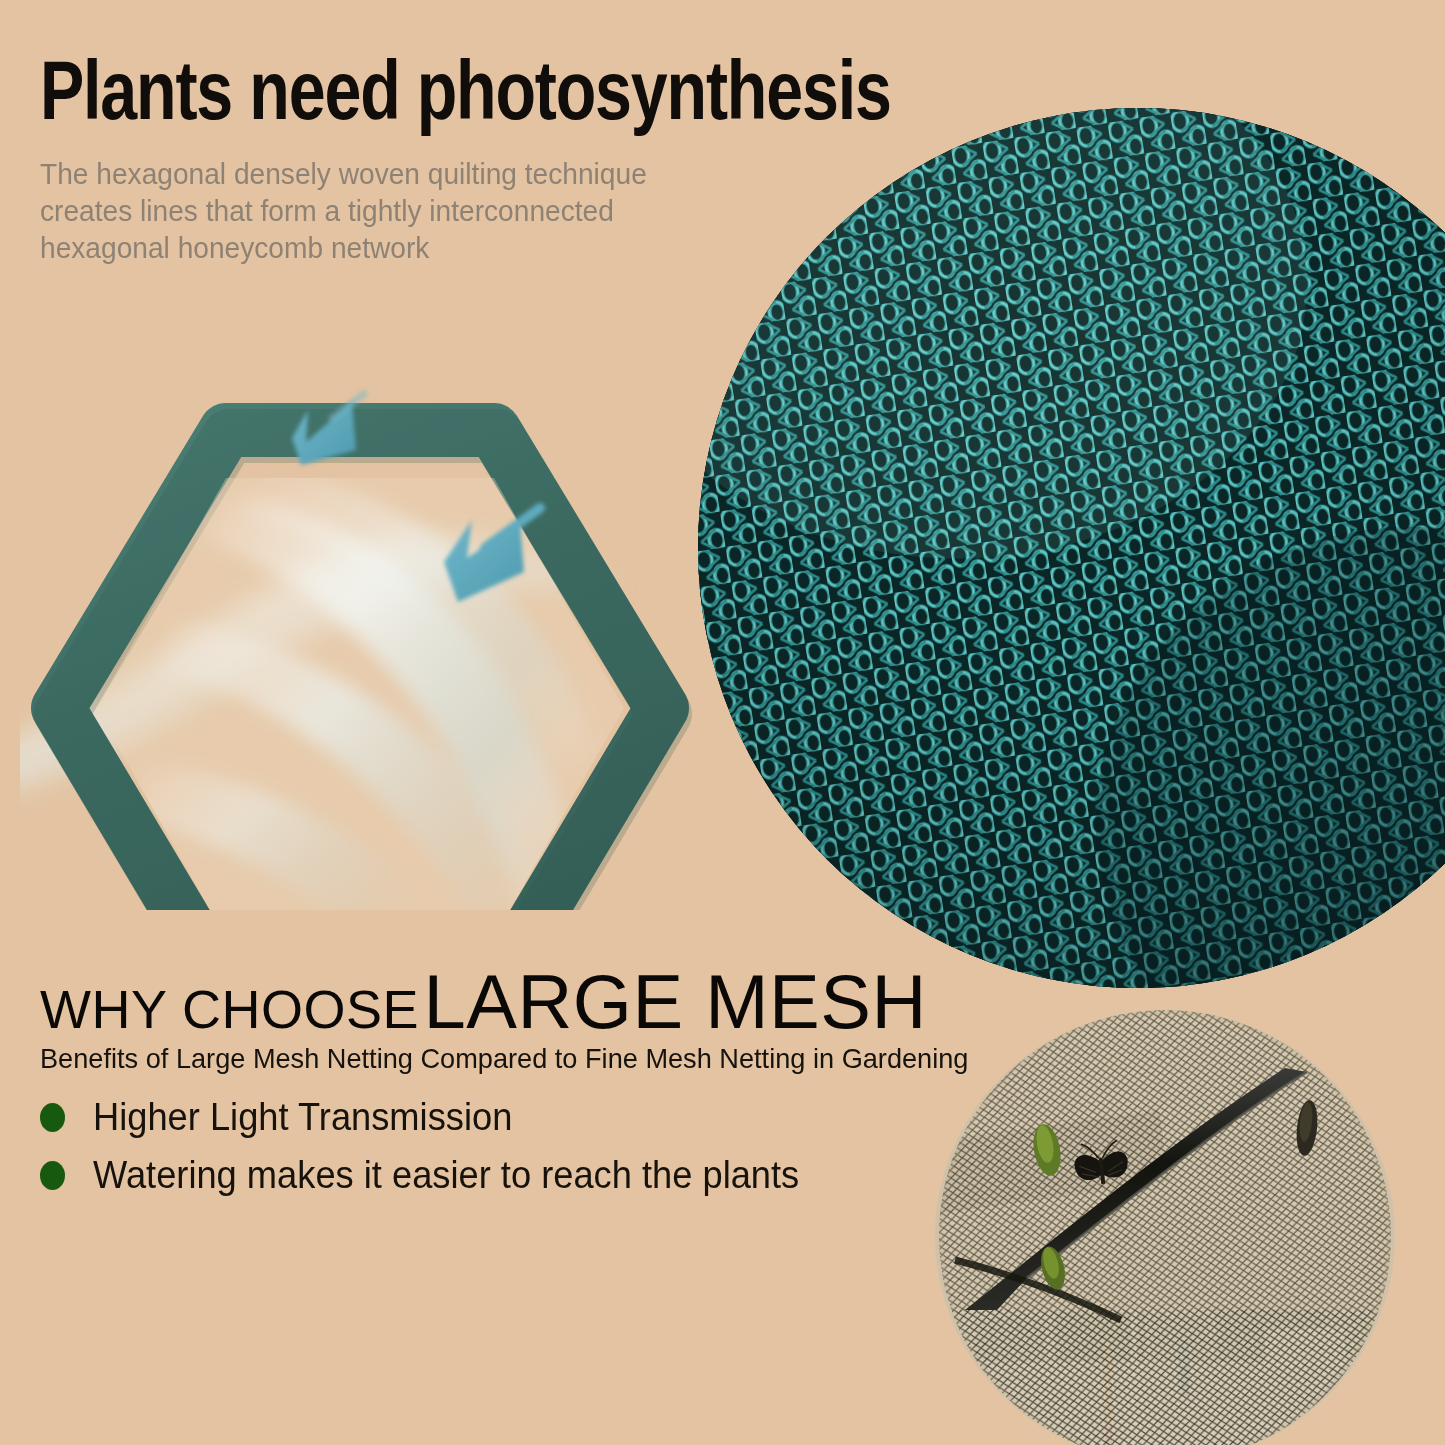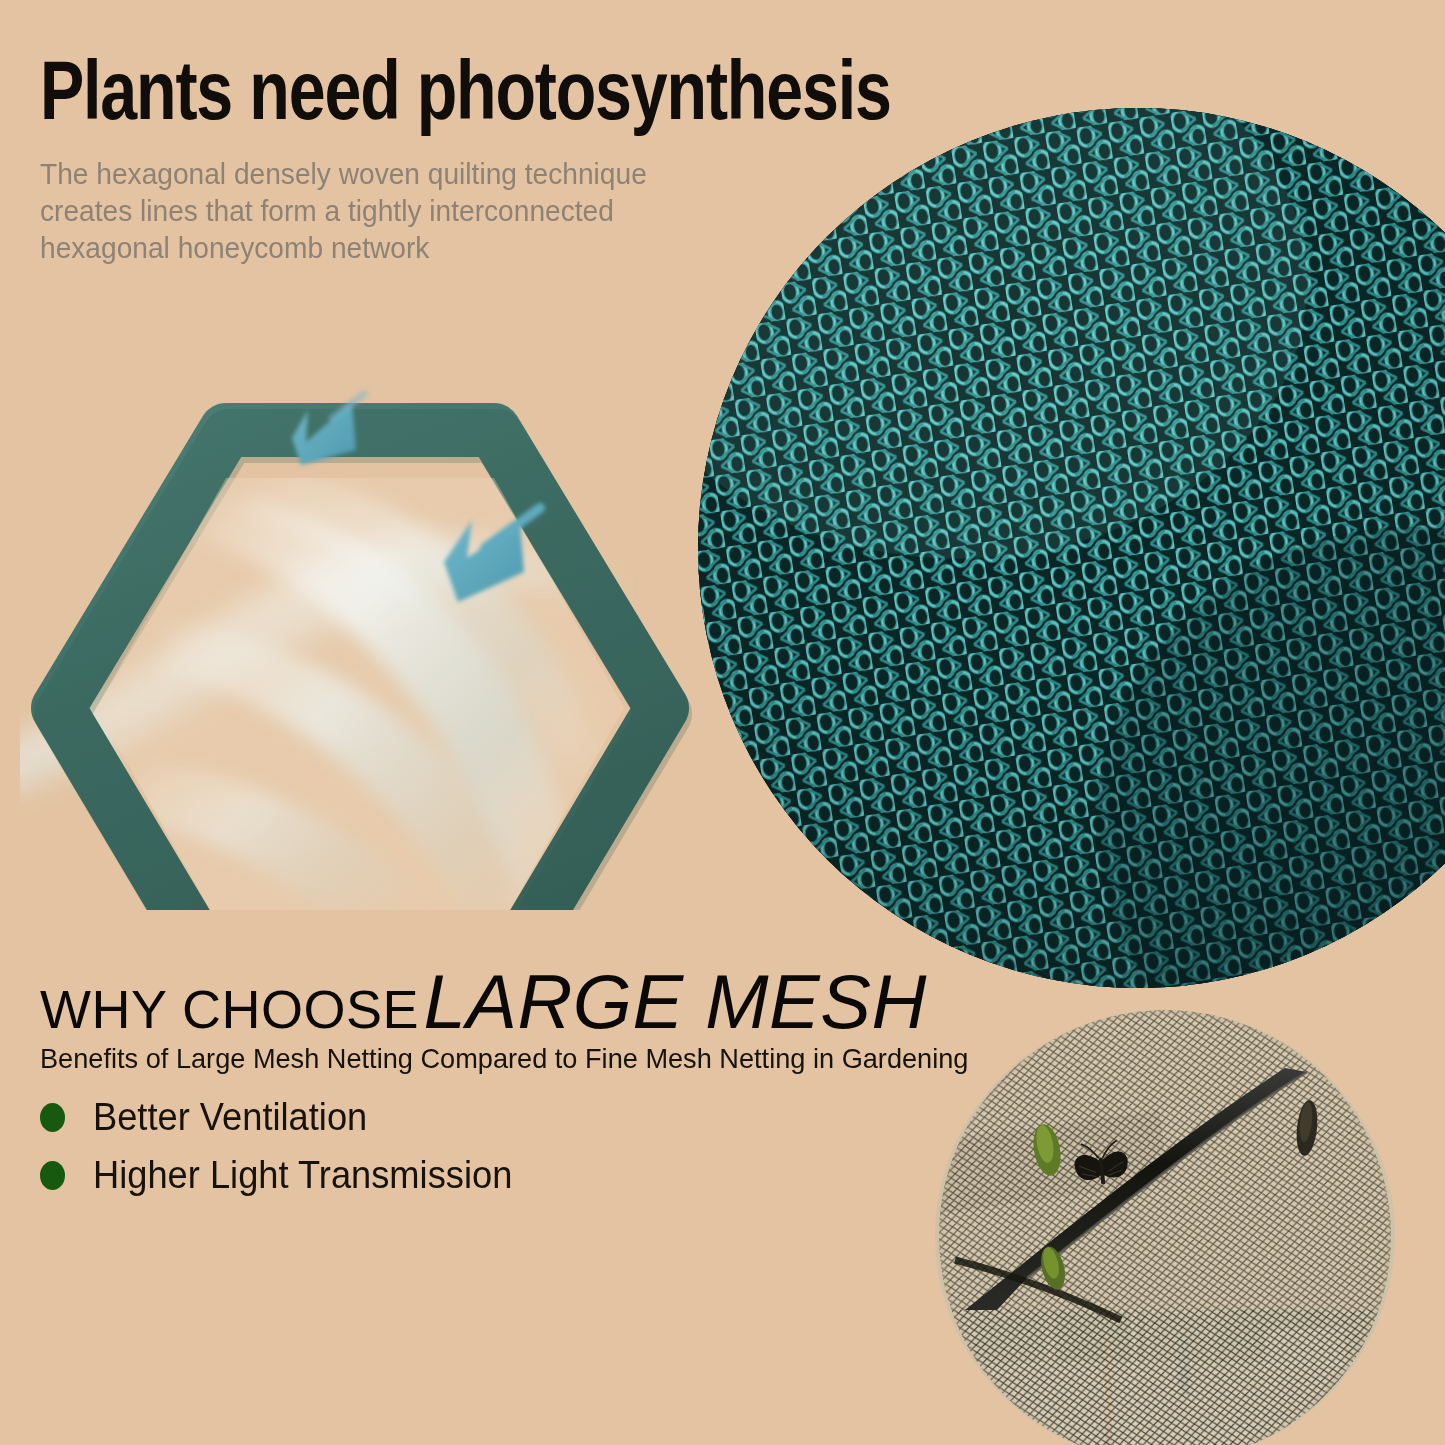--- a/index.html
+++ b/index.html
@@ -33,21 +33,21 @@
     background:#0b2326;
   }
   #meshcircle .tex{position:absolute;inset:-10%;}
 
   
   #why{
     position:absolute;left:30px;top:958px;white-space:nowrap;
     color:#0B0908;font-family:"Liberation Sans","DejaVu Sans",sans-serif;
   }
   #why .small{font-size:54px;letter-spacing:0.5px;font-weight:400;}
-  #why .big{font-size:76px;letter-spacing:0.5px;font-weight:400;font-style:italic;}
+  #why .big{font-size:76px;letter-spacing:0.5px;font-weight:400;}
 
   #benefits{
     position:absolute;left:30px;top:1043px;white-space:nowrap;
     font-family:"Liberation Sans Narrow","Liberation Sans",sans-serif;
     font-size:28px;color:#16120E;font-weight:400;
     transform:scaleX(0.97);transform-origin:left top;
   }
 
   
   #bullets{position:absolute;left:28px;top:1088px;width:830px;}
@@ -182,25 +182,25 @@
 
   <div id="why">
     <span class="small">WHY CHOOSE</span>
     <span class="big">LARGE MESH</span>
   </div>
   <div id="benefits">Benefits of Large Mesh Netting Compared to Fine Mesh Netting in Gardening</div>
 
   <div id="bullets">
     <div class="bullet">
       <span class="dot"></span>
-      <span class="btext">Better Ventilation</span>
+      <span class="btext">Higher Light Transmission</span>
     </div>
     <div class="bullet">
       <span class="dot"></span>
-      <span class="btext">Higher Light Transmission</span>
+      <span class="btext">Watering makes it easier to reach the plants</span>
     </div>
   </div>
 
   <div id="finecircle">
     <svg width="460" height="452" viewBox="0 0 460 452" xmlns="http://www.w3.org/2000/svg">
       <defs>
         <pattern id="fine" width="9" height="7.5" patternUnits="userSpaceOnUse" patternTransform="rotate(-7)">
           <rect width="9" height="7.5" fill="#D9CBB0"></rect>
           <path d="M 0,0 L 4.5,3.75 L 9,0 M 0,7.5 L 4.5,3.75 L 9,7.5" stroke="#2A2A24" stroke-width="1.15" fill="none"></path>
         </pattern>

